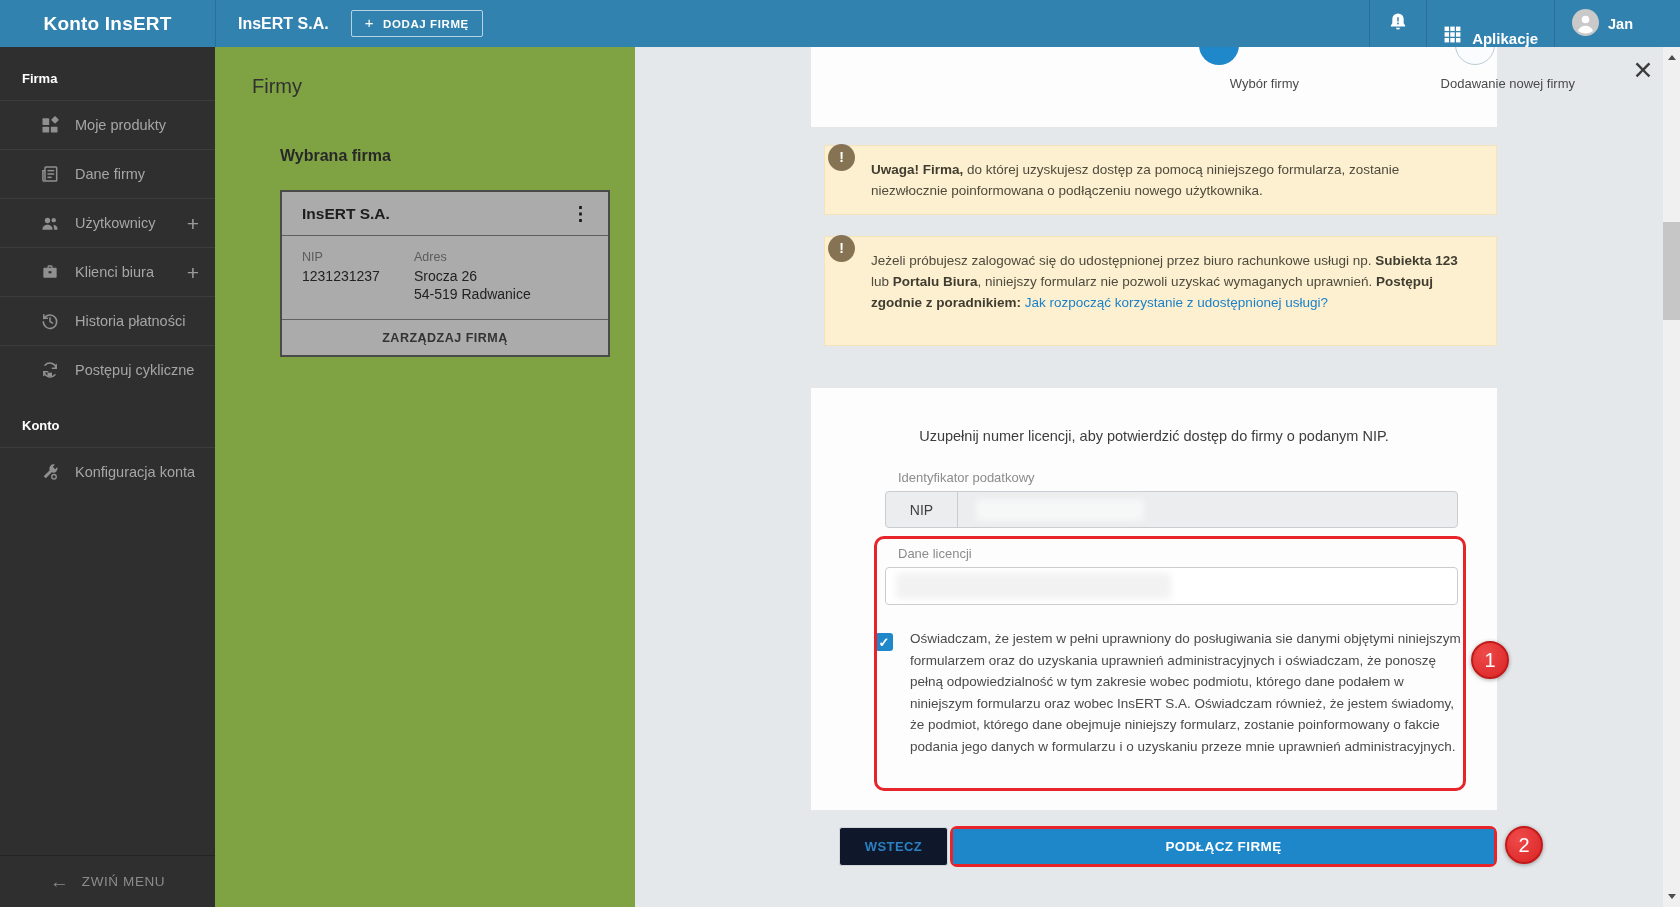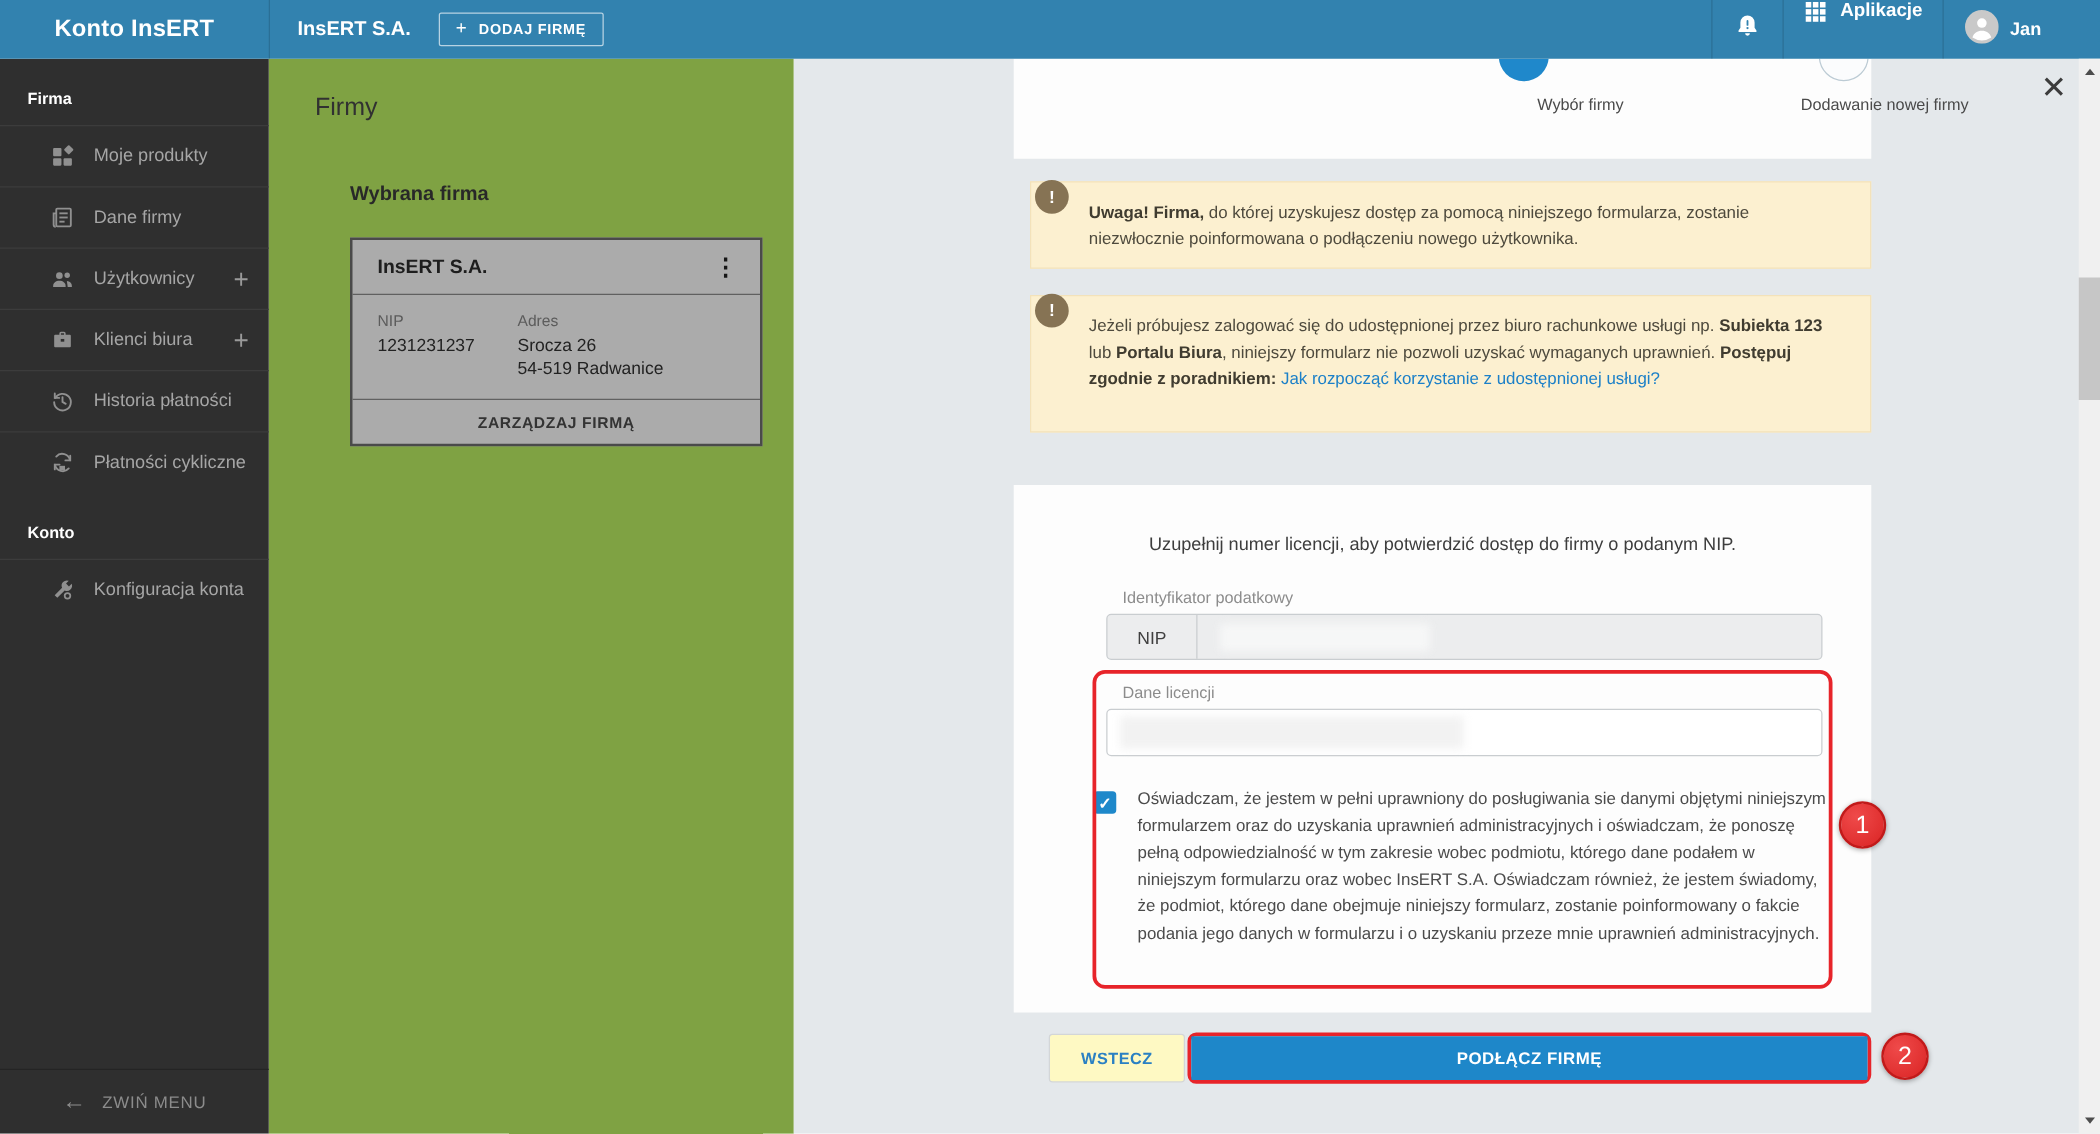--- a/index.html
+++ b/index.html
@@ -15,21 +15,21 @@
   .tb-left { width:215px; height:100%; display:flex; align-items:center; justify-content:center; }
   .tb-logo { color:#fff; font-size:19px; font-weight:bold; letter-spacing:.2px; cursor:pointer; }
   .tb-vdiv { width:1px; height:100%; background:rgba(0,0,0,.14); }
   .tb-company { color:#fff; font-size:16px; font-weight:bold; margin-left:22px; }
   .tb-add { margin-left:22px; height:27px; display:flex; align-items:center; gap:9px;
     border:1px solid rgba(255,255,255,.65); border-radius:2px; padding:0 13px;
     color:#fff; font-size:11.5px; font-weight:bold; letter-spacing:.6px; cursor:pointer; background:transparent; }
   .tb-add .plus { font-size:15px; font-weight:normal; margin-top:-2px; }
   .tb-right { margin-left:auto; height:100%; display:flex; align-items:center; padding-right:30px; }
   .tb-icon-btn { height:100%; display:flex; align-items:center; padding:0 17px; cursor:pointer; }
-  .tb-apps { height:100%; display:flex; align-items:flex-start; gap:10px; padding:0 16px; cursor:pointer;
+  .tb-apps { height:100%; display:flex; align-items:flex-end; gap:10px; padding:0 16px; cursor:pointer;
     color:#fff; font-size:15px; font-weight:bold; }
   .tb-user { height:100%; display:flex; align-items:center; gap:9px; padding:13px 17px; cursor:pointer;
     color:#fff; font-size:14.5px; font-weight:bold; }
 
   
   .sidebar { position:absolute; left:0; top:47px; width:215px; height:860px; background:#2f2f2f; z-index:2; }
   .sb-header { padding:24px 22px 14px; color:#fff; font-size:13px; font-weight:bold; }
   .sb-item { height:49px; display:flex; align-items:center; padding:0 16px 0 40px;
     border-top:1px solid #3c3c3c; cursor:pointer; }
   .sb-item:last-of-type { border-bottom:1px solid #3c3c3c; }
@@ -95,21 +95,21 @@
   .lic-input { position:absolute; left:74px; top:179px; width:573px; height:38px;
     background:#fff; border:1px solid #c9cdd0; border-radius:4px; display:flex; align-items:center; }
   .lic-blob { width:275px; height:26px; margin-left:10px; background:#f2f2f2; }
   .checkbox { position:absolute; left:64px; top:245px; width:18px; height:18px;
     background:#1e88ca; border-radius:3px; color:#fff; font-size:13px; font-weight:bold;
     display:flex; align-items:center; justify-content:center; cursor:pointer; }
   .decl { position:absolute; left:99px; top:240px; width:557px;
     font-size:13.5px; line-height:21.5px; color:#4b4b4b; }
 
   .btn-back { position:absolute; left:204px; top:780px; width:109px; height:39px;
-    background:#fef9c3; border:1px solid #d3d6d8; border-radius:3px;
+    background:#0f172a; border:1px solid #d3d6d8; border-radius:3px;
     color:#2a80c3; font-size:13px; font-weight:bold; letter-spacing:.4px;
     font-family:"Liberation Sans", sans-serif; cursor:pointer; }
   .submit-wrap { position:absolute; left:315px; top:779px; width:547px; height:41px;
     border:3px solid #e7242a; border-radius:7px; }
   .btn-submit { width:100%; height:100%; background:#1e87c9; border:none; border-radius:1px;
     color:#fff; font-size:13.5px; font-weight:bold; letter-spacing:.4px;
     font-family:"Liberation Sans", sans-serif; cursor:pointer; }
 
   
   .annot-rect { position:absolute; left:874px; top:536px; width:592px; height:255px;
@@ -251,21 +251,21 @@
     <div class="sb-item">
       <span class="sb-icon">
         <svg viewBox="0 0 24 24" width="20" height="20" fill="none" stroke="#909090" stroke-width="1.8">
             <path d="M6 6.3A7.6 7.6 0 0 1 19.2 10" stroke-linecap="round"></path>
             <path d="M19.4 5.4v4.6h-4.6" stroke-linecap="round"></path>
             <path d="M18 17.7A7.6 7.6 0 0 1 4.8 14" stroke-linecap="round"></path>
             <path d="M4.6 18.6V14h4.6" stroke-linecap="round"></path>
             <rect x="9" y="15.2" width="5.4" height="4.2" fill="#909090" stroke="none"></rect>
           </svg>
       </span>
-      <span class="sb-label">Płatności cykliczne</span>
+      <span class="sb-label">Postępuj cykliczne</span>
     </div>
 
     <div class="sb-header">Konto</div>
     <div class="sb-item">
       <span class="sb-icon">
         <svg viewBox="0 0 24 24" width="20" height="20" fill="#909090">
             <path d="M20.8 6a5 5 0 0 1-6.7 6.4L7 19.5 4.5 17l7.1-7.1A5 5 0 0 1 18 3.2l-2.6 2.6 2.8 2.8z"></path>
             <circle cx="16.8" cy="17.6" r="2.7" fill="none" stroke="#909090" stroke-width="1.7"></circle>
           </svg>
       </span>

